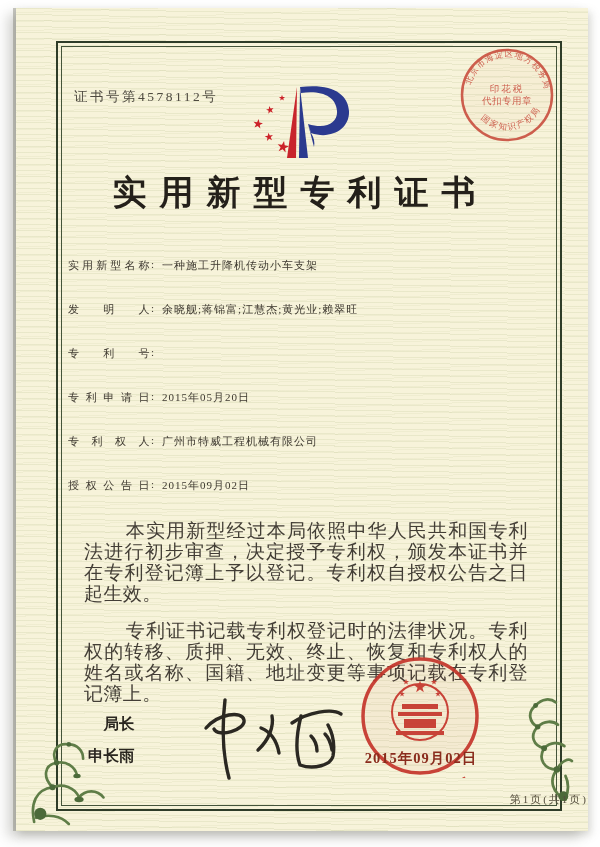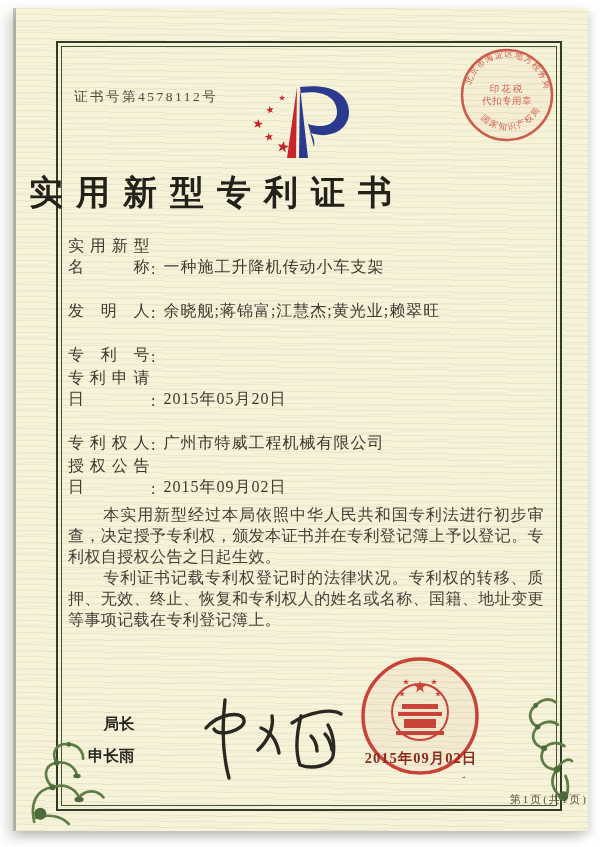--- a/index.html
+++ b/index.html
@@ -8,29 +8,29 @@
   .paper{position:absolute;left:16px;top:8px;width:572px;height:823px;
     background-color:#f7f3da;
     background-image:
       repeating-linear-gradient(1deg, rgba(158,172,112,0.16) 0px, rgba(158,172,112,0.16) 1px, transparent 1px, transparent 6px),
       repeating-linear-gradient(-2deg, rgba(170,180,120,0.10) 0px, rgba(170,180,120,0.10) 1px, transparent 1px, transparent 9px);
     box-shadow:-3px 0 0 rgba(130,130,118,.45), -8px 6px 12px rgba(90,90,78,.28), 3px 4px 8px rgba(120,120,105,.25);}
   .frame-outer{position:absolute;left:40px;top:33px;right:26px;bottom:20px;border:2px solid #2e3c28;}
   .frame-inner{position:absolute;left:45px;top:38px;right:31px;bottom:25px;border:1px solid #44543a;}
   .certno{position:absolute;left:58px;top:80px;font-size:13.5px;letter-spacing:2.5px;color:#4e4a40;}
   .logo{position:absolute;left:50%;top:76px;margin-left:-60px;width:124px;height:84px;}
-  .title{position:absolute;left:0;right:16px;top:162px;text-align:left;font-size:34px;font-weight:bold;
+  .title{position:absolute;left:0;right:16px;top:162px;text-align:center;font-size:34px;font-weight:bold;
     letter-spacing:13px;text-indent:13px;color:#24201a;}
   .fields{position:absolute;left:52px;top:250px;right:40px;}
-  .frow{display:flex;align-items:flex-end;height:20px;margin-bottom:24px;font-size:16px;color:#3e3930;}
+  .frow{display:flex;align-items:flex-start;height:20px;margin-bottom:24px;font-size:11px;color:#3e3930;}
   .flabel{display:inline-block;width:82px;text-align:justify;text-align-last:justify;letter-spacing:0.5px;}
   .fcolon{margin:0 8px 0 1px;}
   .fvalue{letter-spacing:1px;}
   .legal{position:absolute;left:52px;right:44px;top:496px;}
-  .legal p{margin:0;font-size:16px;line-height:21px;color:#433e36;text-indent:2.2em;text-align:justify;letter-spacing:0.4px;}
+  .legal p{margin:16px;font-size:19px;line-height:21px;color:#433e36;text-indent:2.2em;text-align:justify;letter-spacing:0.4px;}
   .officer{position:absolute;left:72px;top:700px;font-size:15.5px;font-weight:bold;color:#2a2620;line-height:32px;text-align:right;}
   .signature{position:absolute;left:168px;top:684px;width:185px;height:92px;}
   .seal{position:absolute;left:342px;top:646px;width:124px;height:124px;opacity:.92;}
   .seal-date{position:absolute;left:330px;top:741px;width:150px;text-align:center;font-size:14.5px;font-weight:bold;
     color:#8a2c1d;letter-spacing:1px;}
   .stamp{position:absolute;left:441px;top:37px;width:100px;height:100px;opacity:.88;}
   .orn-left{position:absolute;left:8px;top:716px;width:106px;height:102px;}
   .orn-right{position:absolute;left:494px;top:662px;width:64px;height:150px;}
   .footer{position:absolute;left:0;right:0;top:784px;text-align:right;font-size:11px;letter-spacing:2px;color:#57503f;}
 </style>

